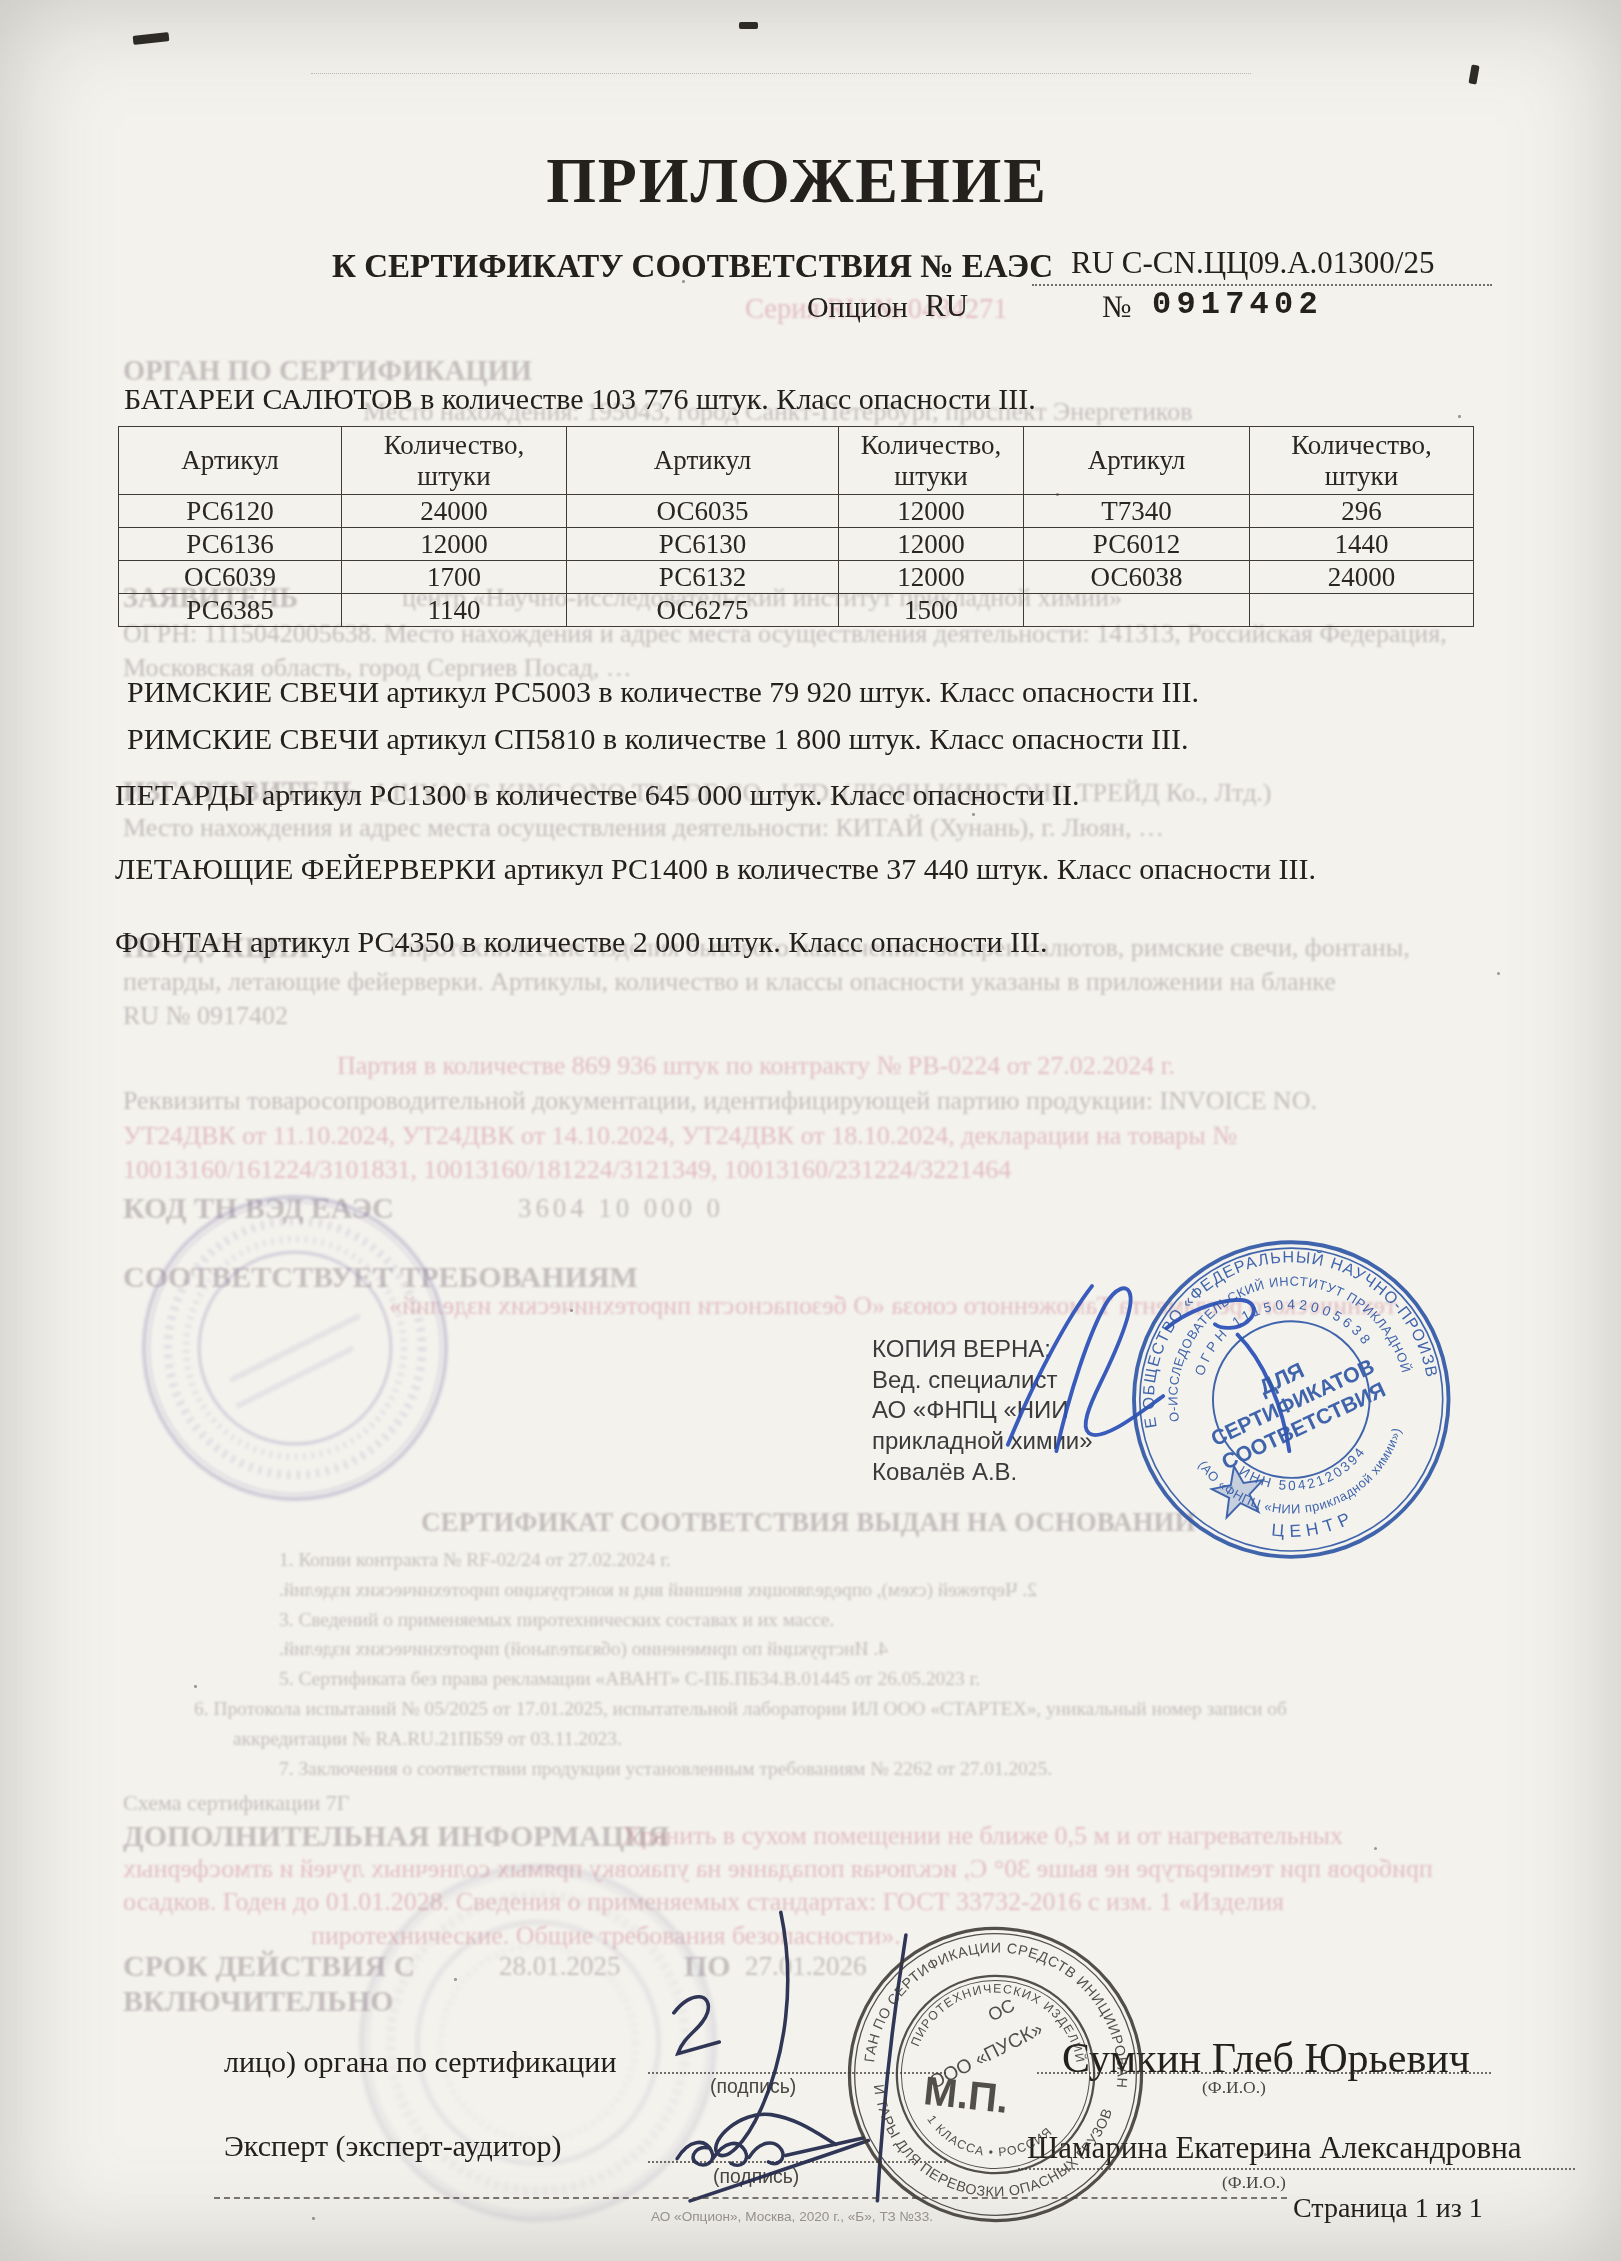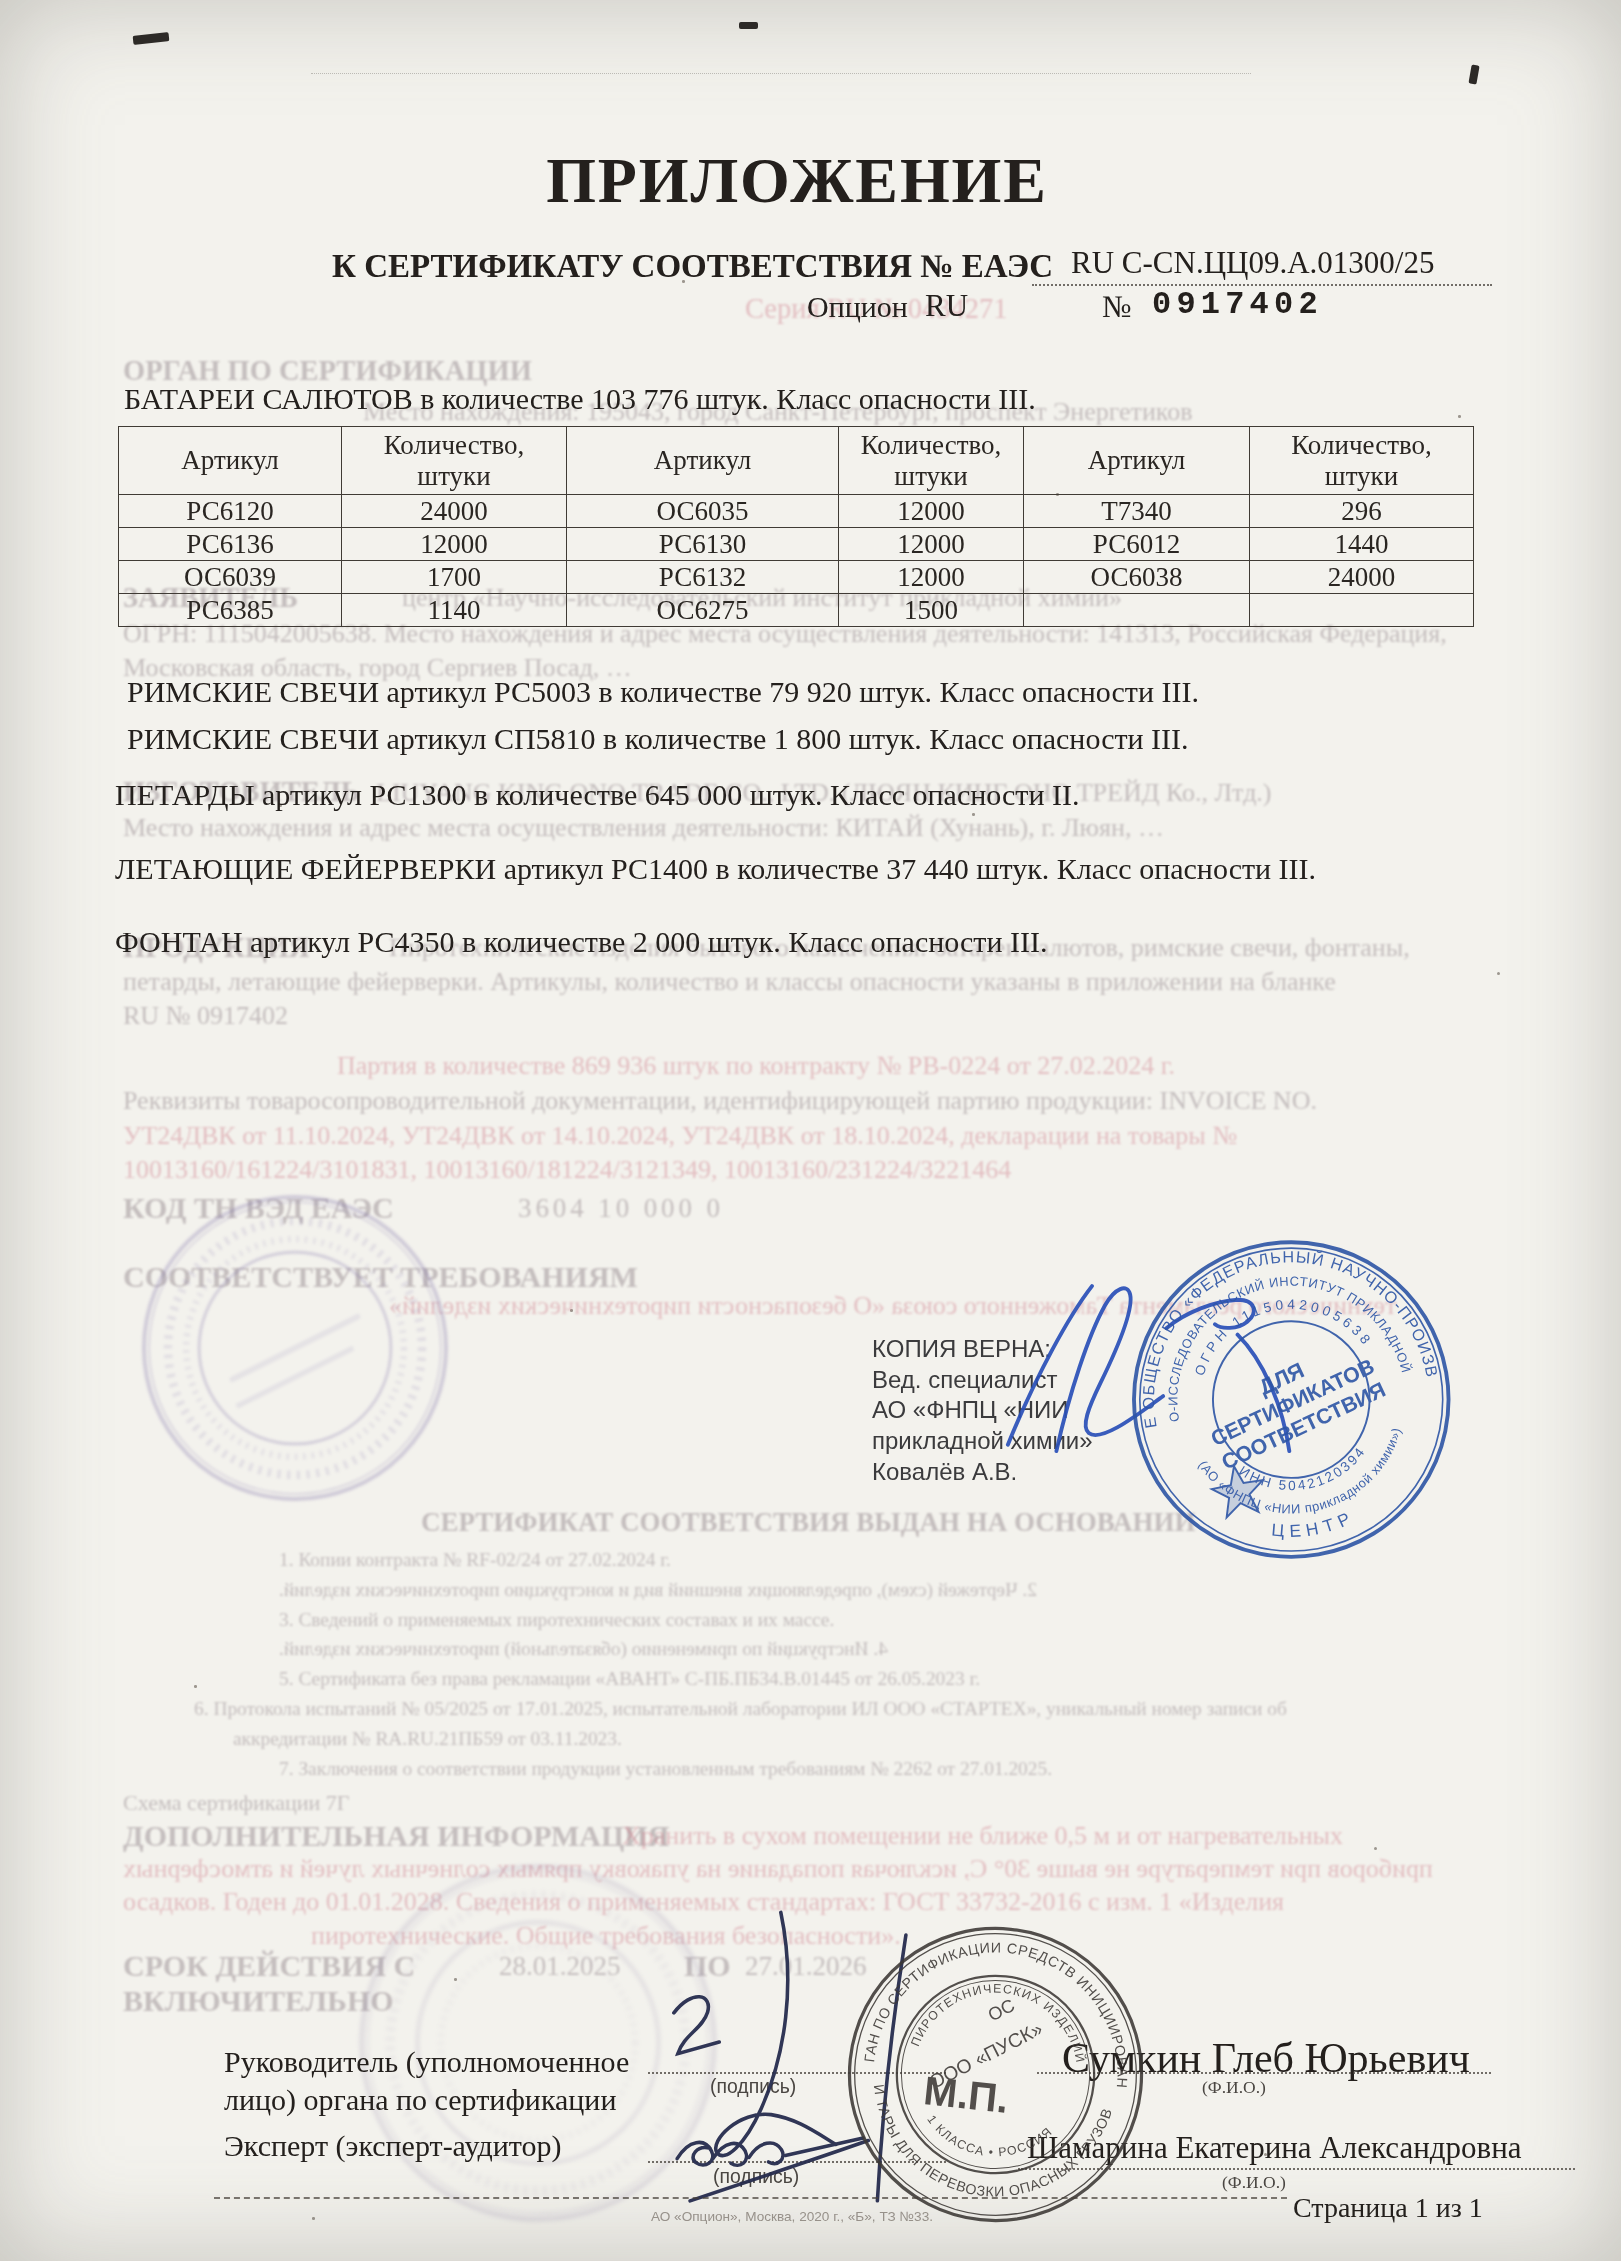--- a/index.html
+++ b/index.html
@@ -1,20 +1,20 @@
 <!DOCTYPE html>
 <html style="font-size:10.4px"><head>
 <meta charset="utf-8">
 <style>
   html,body{margin:0;padding:0;background:#e6e5e1;}
   .page{position:relative;width:1622px;height:2261px;background:#f3f2ed;overflow:hidden;
         font-family:"Liberation Serif","DejaVu Serif",serif;color:#24201d;
         box-shadow:inset 0 0 104px rgba(110,105,98,.35);}
   .abs{position:absolute;}
-  .line{white-space:nowrap;}
+  .line{white-space:nowrap;text-align:center;}
   .b{font-weight:700;}
   .center{text-align:center;}
   .sans{font-family:"Liberation Sans","DejaVu Sans",sans-serif;}
   .mono{font-family:"Liberation Mono","DejaVu Sans Mono",monospace;}
   
   .gh{position:absolute;white-space:nowrap;font-family:"Liberation Serif",serif;
       color:rgba(128,112,120,.40);filter:blur(1px);}
   .gh.pink{color:rgba(205,118,134,.42);}
   .gh.mir{transform:scaleX(-1);}
   
@@ -237,21 +237,20 @@
           <text x="255" y="238" font-size="34">ДЛЯ</text>
           <text x="255" y="278" font-size="33">СЕРТИФИКАТОВ</text>
           <text x="255" y="318" font-size="33">СООТВЕТСТВИЯ</text>
         </g>
       </g>
       <polygon points="150,348 160,376 190,377 166,395 175,424 150,406 125,424 134,395 110,377 140,376" fill="#2d55a5" fill-opacity=".25" stroke="#2d55a5" stroke-width="3"></polygon>
     </g>
   </svg>
 
   <div class="abs" style="left:224px;top:2043px;font-size:30px;line-height:1.25;">
-    <div class="line">Руководитель (уполномоченное</div>
     <div class="line">лицо) органа по сертификации</div>
   </div>
   <div class="abs" style="left:224px;top:2127px;font-size:30px;line-height:1.25;">
     <div class="line">Эксперт (эксперт-аудитор)</div>
   </div>
 
   <div class="dotline" style="left:648px;top:2047px;width:298px;height:24.6px;"></div>
   <div class="abs sans line" style="left:710px;top:2075px;font-size:19.4px;color:#4a4642;">(подпись)</div>
   <div class="dotline" style="left:648px;top:2136px;width:298px;height:24.6px;"></div>
   <div class="abs sans line" style="left:713px;top:2165px;font-size:19.4px;color:#4a4642;">(подпись)</div>

